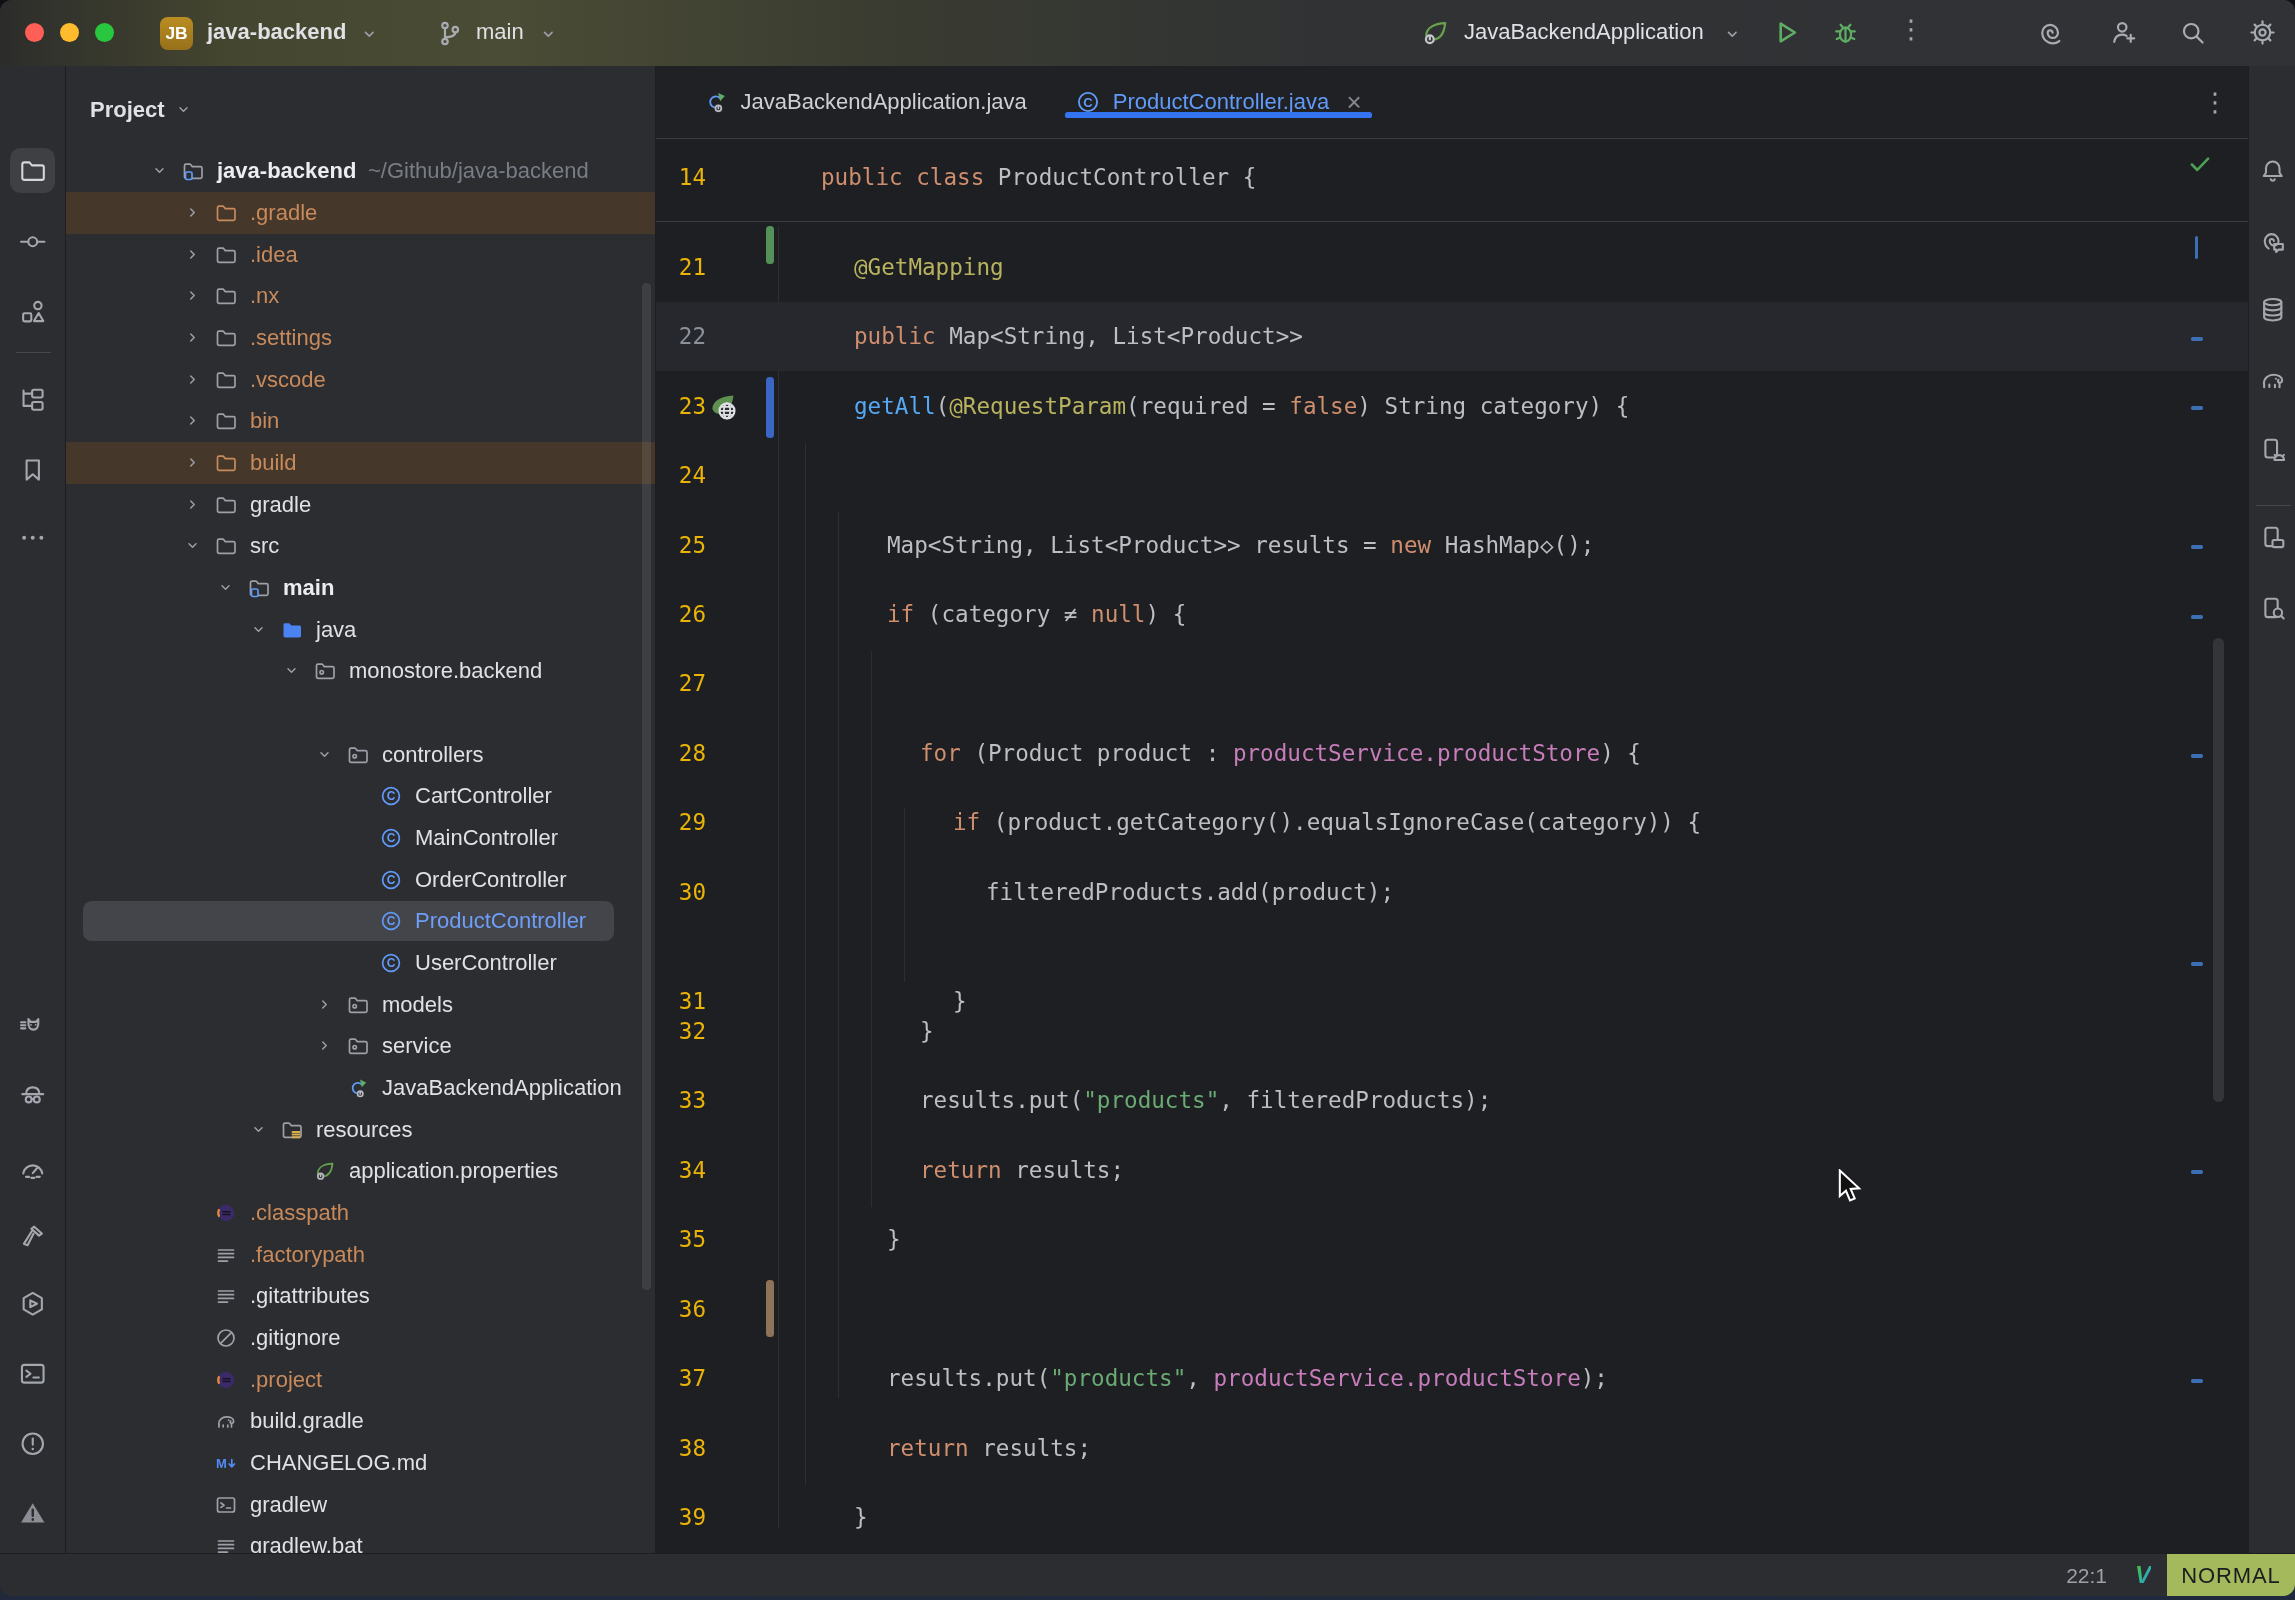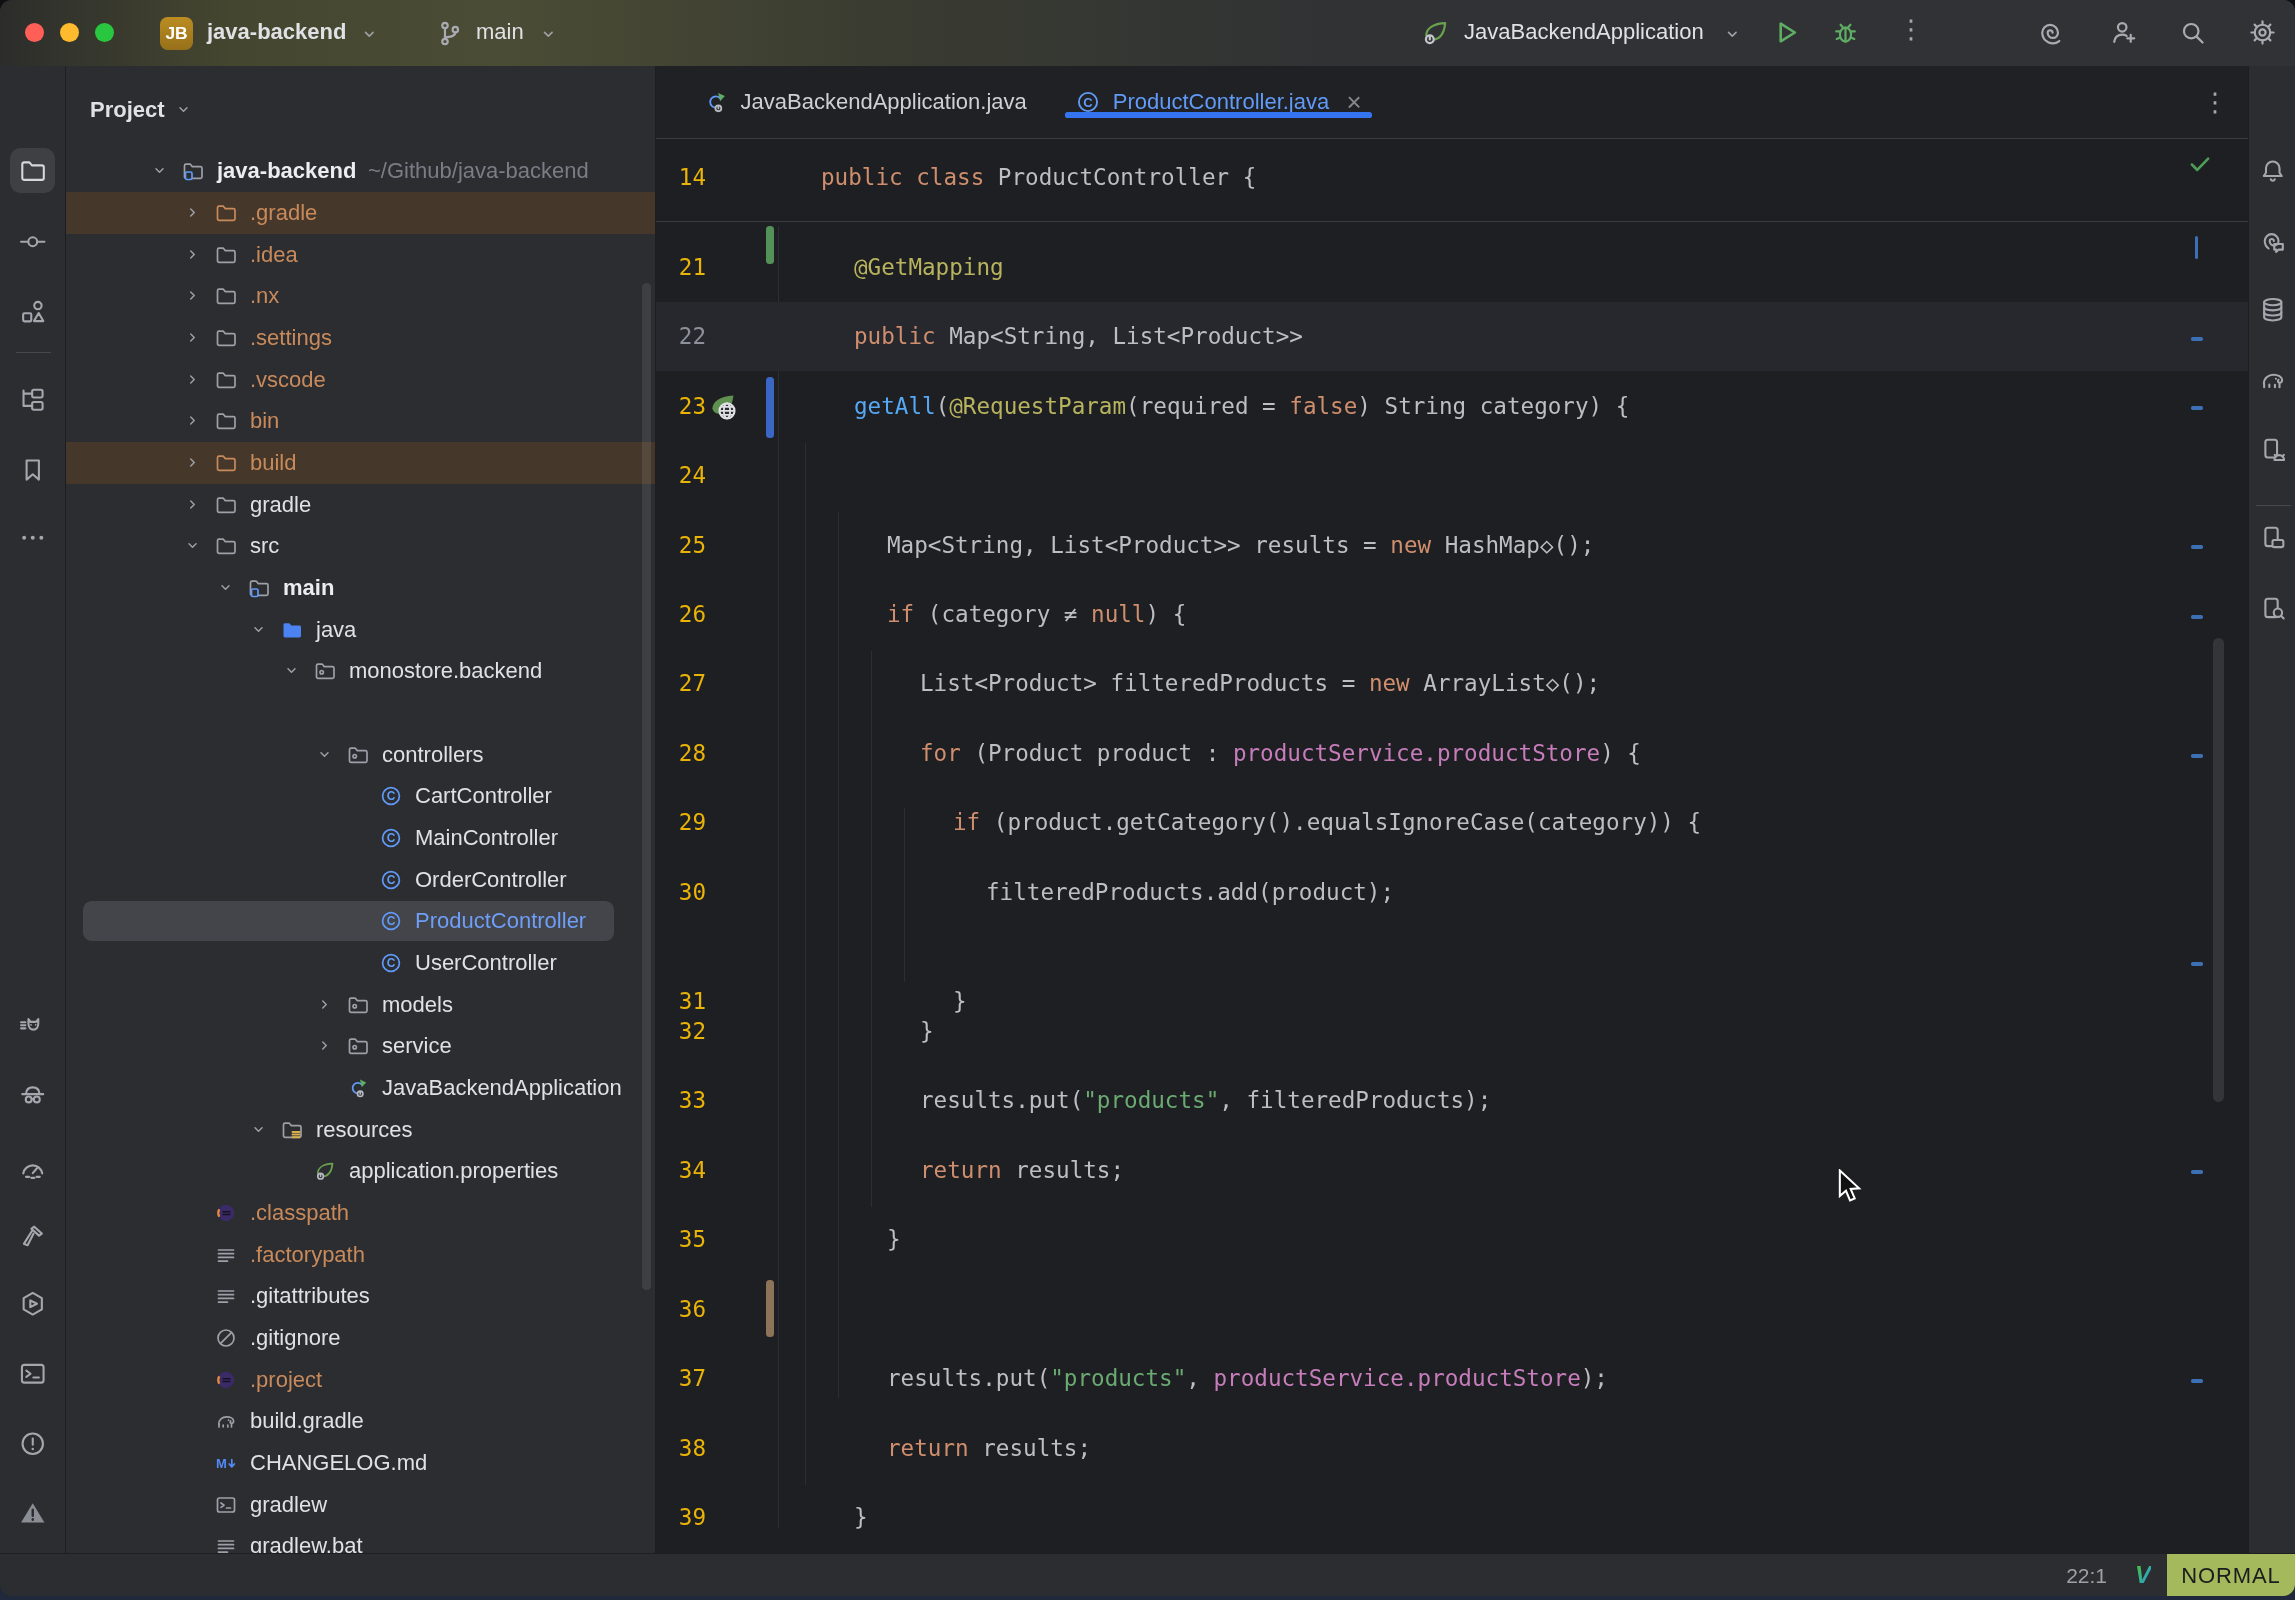--- a/index.html
+++ b/index.html
@@ -577,21 +577,20 @@
         <div class="cl" style="top:372px">
           <span class="ln">25</span>
           <span class="ct" style="left:214px"><span class="pl">Map&lt;String, List&lt;Product&gt;&gt; results = </span><span class="kw">new</span><span class="pl"> HashMap◇();</span></span>
         </div>
         <div class="cl" style="top:441px">
           <span class="ln">26</span>
           <span class="ct" style="left:214px"><span class="kw">if</span><span class="pl"> (category ≠ </span><span class="kw">null</span><span class="pl">) {</span></span>
         </div>
         <div class="cl" style="top:510px">
           <span class="ln">27</span>
-          <span class="ct" style="left:247px"><span class="pl">List&lt;Product&gt; filteredProducts = </span><span class="kw">new</span><span class="pl"> ArrayList◇();</span></span>
         </div>
         <div class="cl" style="top:580px">
           <span class="ln">28</span>
           <span class="ct" style="left:247px"><span class="kw">for</span><span class="pl"> (Product product : </span><span class="fd">productService.productStore</span><span class="pl">) {</span></span>
         </div>
         <div class="cl" style="top:649px">
           <span class="ln">29</span>
           <span class="ct" style="left:280px"><span class="kw">if</span><span class="pl"> (product.getCategory().equalsIgnoreCase(category)) {</span></span>
         </div>
         <div class="cl" style="top:719px">

